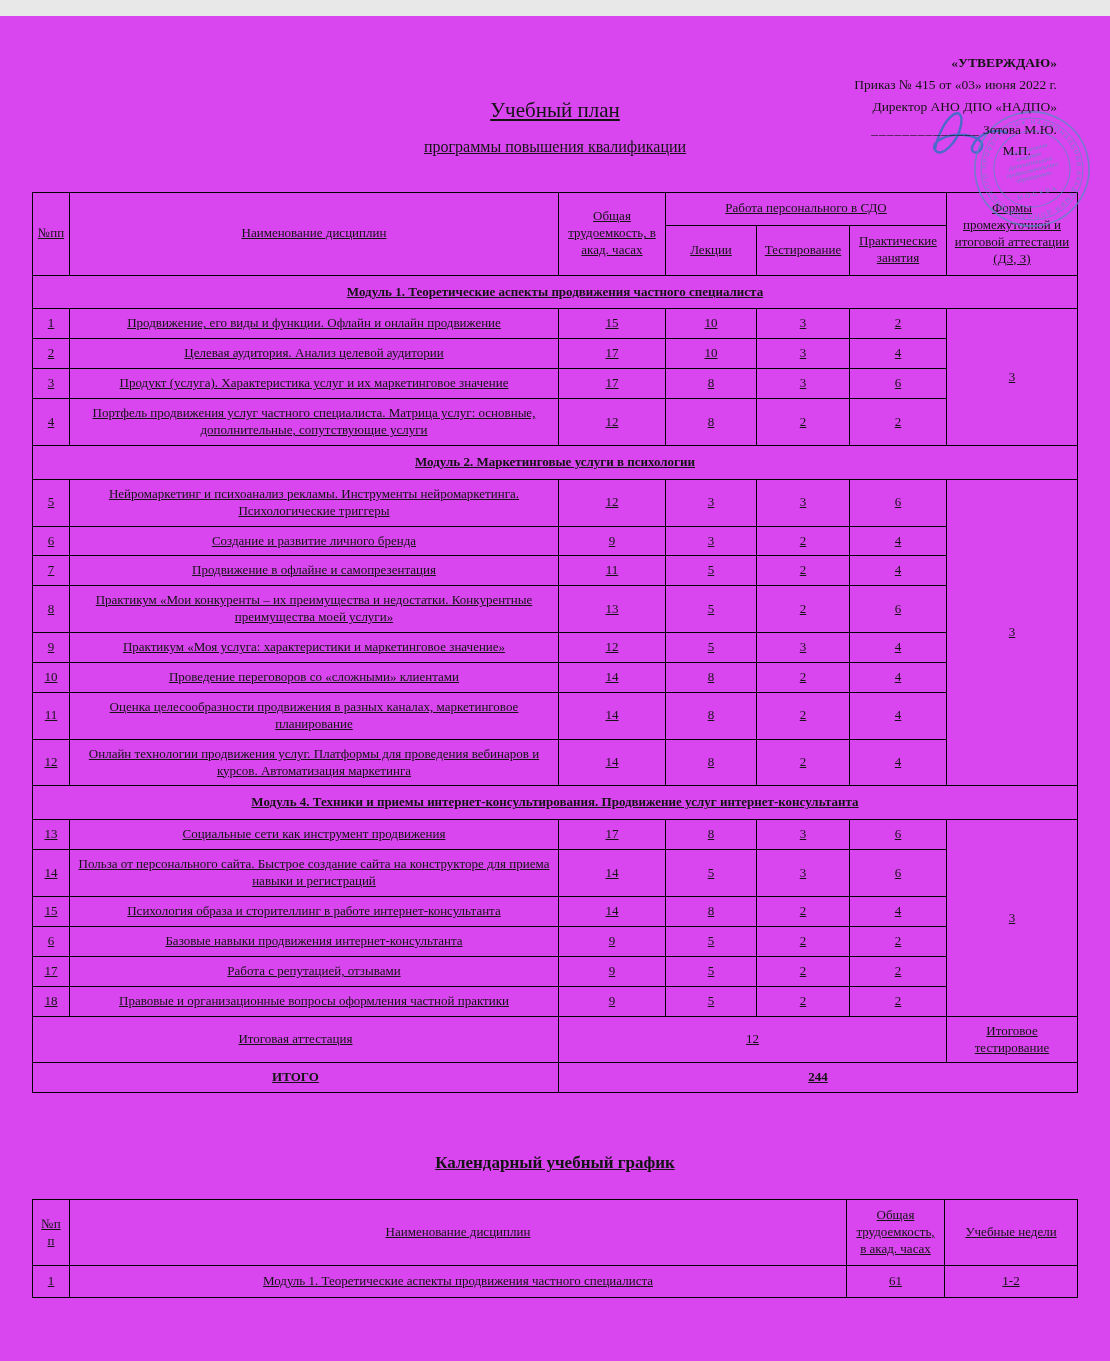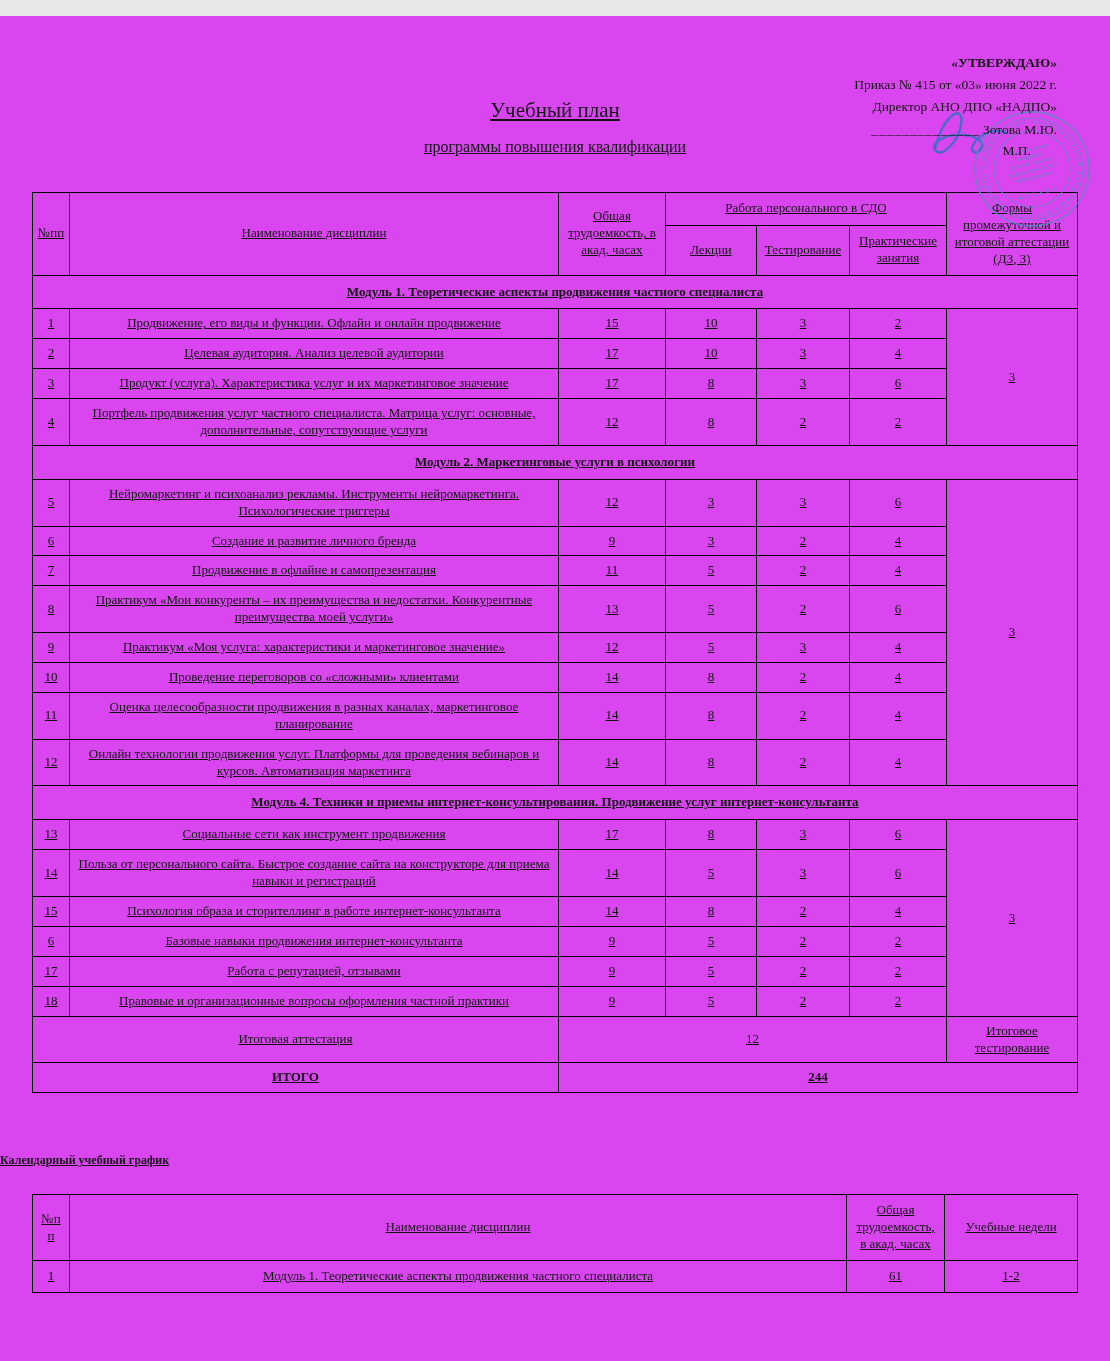--- a/index.html
+++ b/index.html
@@ -37,21 +37,21 @@
   
   table { border-collapse:collapse; table-layout:fixed; margin:36px auto 0; width:1045px; }
   td,th {
     border:1px solid #000; font-size:13px; font-weight:normal; text-align:center;
     vertical-align:middle; padding:6px 5px; line-height:1.3; word-wrap:break-word;
   }
   thead th { padding:7px 4px; }
   td.name { text-align:center; padding-left:6px; padding-right:6px; }
   tr.module-row td { font-weight:bold; padding:8px 6px; }
   .bold { font-weight:bold; }
-  .calendar-title { font-weight:bold; font-size:12px; margin-top:60px; }
+  .calendar-title { text-align:center; font-weight:bold; font-size:17px; margin-top:60px; }
   .calendar { margin-top:26px; }
   .calendar td, .calendar th { padding:7px 5px; }
 </style>
 </head>
 <body>
 
 <div class="page">
 
   <div class="approval">
     <div class="approve">«УТВЕРЖДАЮ»</div>

